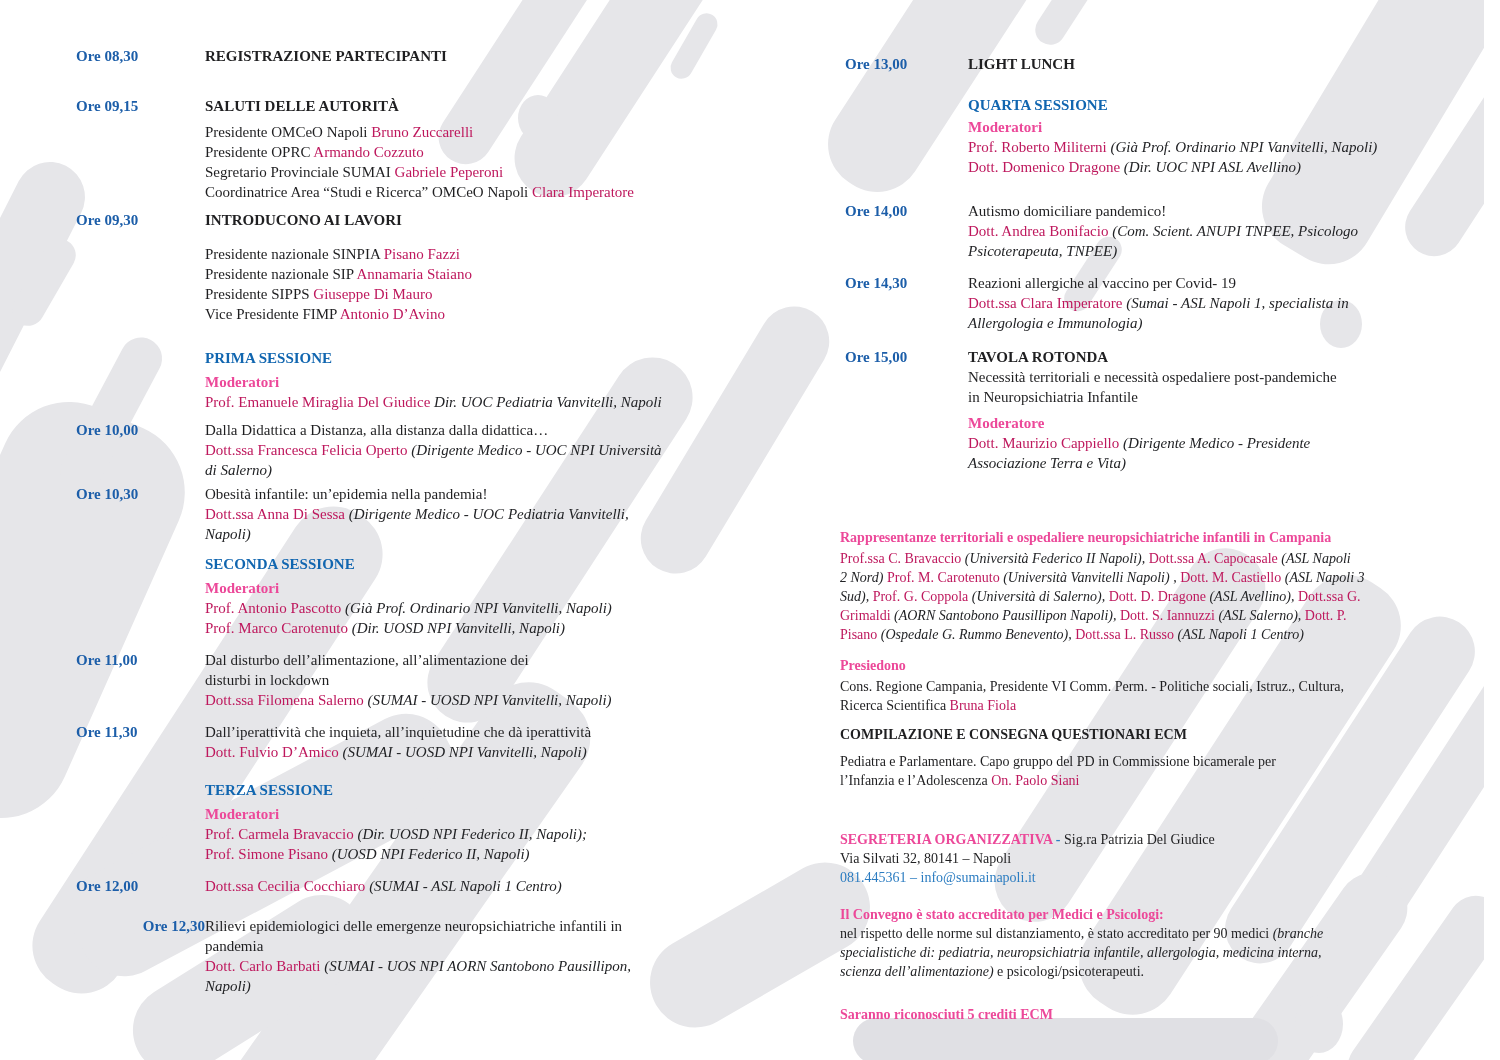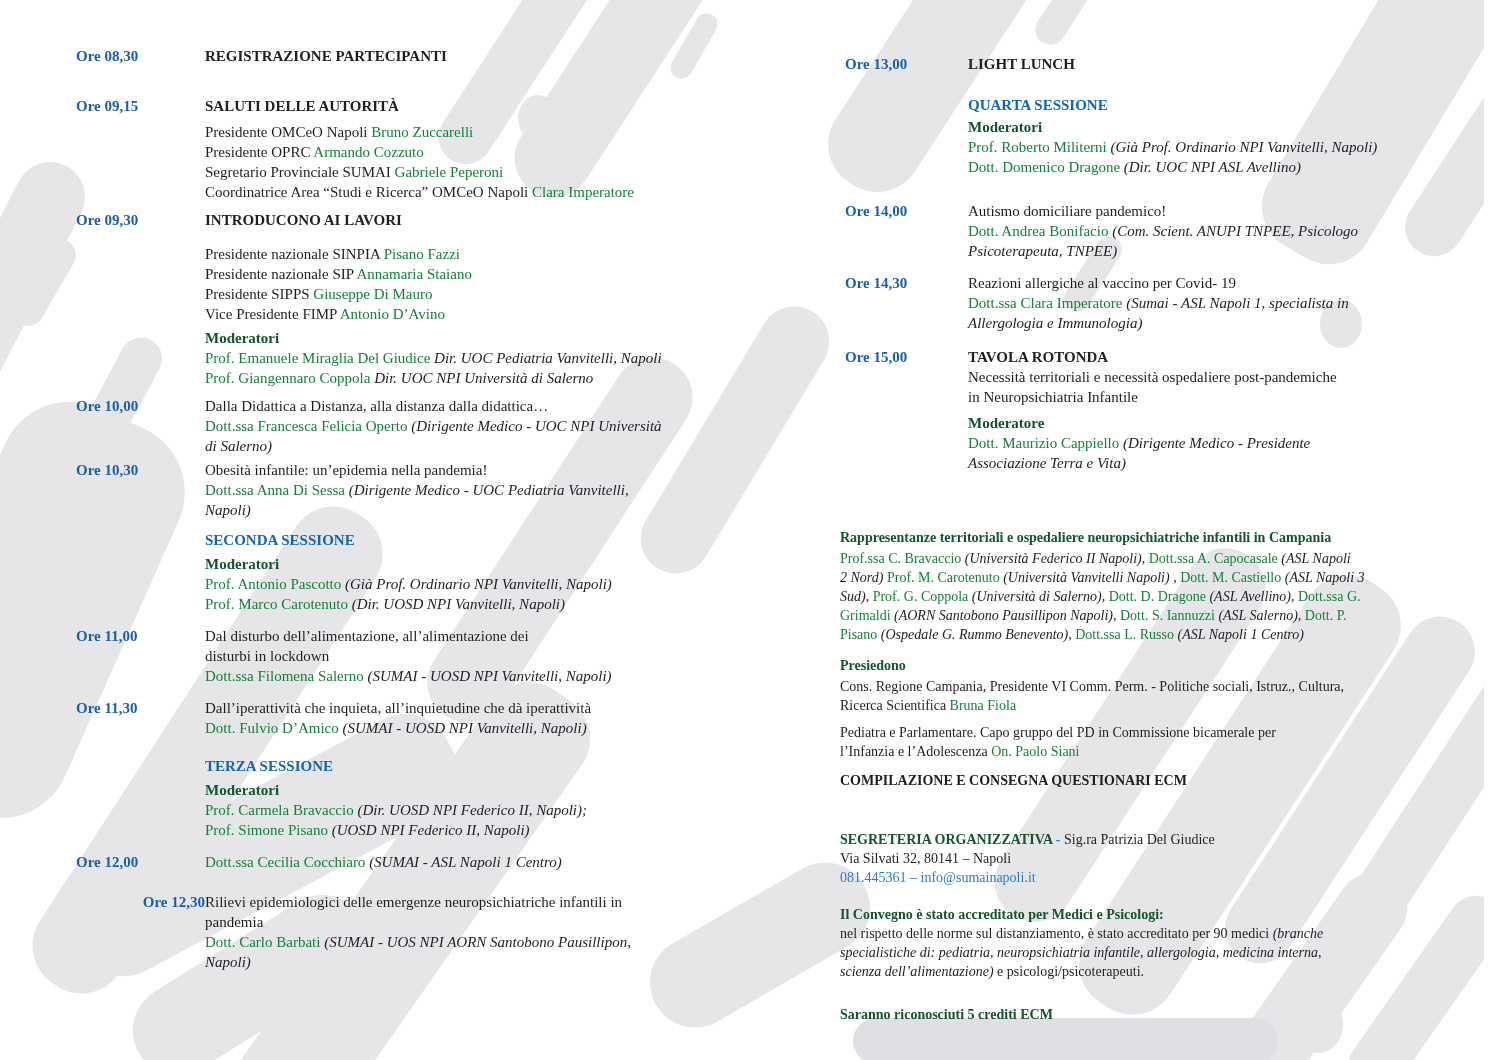--- a/index.html
+++ b/index.html
@@ -13,23 +13,23 @@
   
   .column{position:absolute;z-index:1;}
   .row{display:flex;align-items:flex-start;}
   .time{flex:none;font-weight:700;color:#1c5ea9;font-size:15px;line-height:20px;}
   .content{flex:1;min-width:0;}
   .line{white-space:nowrap;}
   .program .line{line-height:20px;font-size:15px;}
   .info .line{line-height:19px;font-size:14px;}
   .seg-h{font-weight:700;color:#1f1f21;}
   .seg-sess{font-weight:700;color:#1166b0;}
-  .seg-b{font-weight:700;color:#14532d;}
+  .seg-b{font-weight:700;color:#ec4899;}
   .seg-p{color:#1f1f21;}
-  .seg-n{color:#15803d;}
+  .seg-n{color:#be185d;}
   .seg-i{font-style:italic;color:#222326;}
   .seg-nb{font-weight:700;color:#2b7cc1;}
   .seg-link{color:#2b7cc1;}
 </style>
 </head>
 <body>
 
 <div id="page">
 
   <div id="wm">
@@ -84,26 +84,31 @@
       <div class="row" style="margin-top: 8px;">
         <div class="time" style="width: 129px;">Ore 09,30</div>
         <div class="content">
           <div class="line" style="margin-top: 0px;"><span class="seg-h">INTRODUCONO AI LAVORI</span></div>
           <div class="line" style="margin-top: 14px;"><span class="seg-p">Presidente nazionale SINPIA </span><span class="seg-n">Pisano Fazzi</span></div>
           <div class="line" style="margin-top: 0px;"><span class="seg-p">Presidente nazionale SIP </span><span class="seg-n">Annamaria Staiano</span></div>
           <div class="line" style="margin-top: 0px;"><span class="seg-p">Presidente SIPPS </span><span class="seg-n">Giuseppe Di Mauro</span></div>
           <div class="line" style="margin-top: 0px;"><span class="seg-p">Vice Presidente FIMP </span><span class="seg-n">Antonio D’Avino</span></div>
         </div>
       </div>
+      <div class="row" style="margin-top: 24px;">
+        <div class="time" style="width: 129px;"></div>
+        <div class="content">
+          <div class="line" style="margin-top: 0px;"><span class="seg-sess">PRIMA SESSIONE</span></div>
+        </div>
+      </div>
       <div class="row" style="margin-top: 4px;">
         <div class="time" style="width: 129px;"></div>
         <div class="content">
           <div class="line" style="margin-top: 0px;"><span class="seg-b">Moderatori</span></div>
           <div class="line" style="margin-top: 0px;"><span class="seg-n">Prof. Emanuele Miraglia Del Giudice </span><span class="seg-i">Dir. UOC Pediatria Vanvitelli, Napoli</span></div>
-          <div class="line" style="margin-top: 0px;"><span class="seg-n">Prof. Giangennaro Coppola </span><span class="seg-i">Dir. UOC NPI Università di Salerno</span></div>
         </div>
       </div>
       <div class="row" style="margin-top: 8px;">
         <div class="time" style="width: 129px;">Ore 10,00</div>
         <div class="content">
           <div class="line" style="margin-top: 0px;"><span class="seg-p">Dalla Didattica a Distanza, alla distanza dalla didattica…</span></div>
           <div class="line" style="margin-top: 0px;"><span class="seg-n">Dott.ssa Francesca Felicia Operto </span><span class="seg-i">(Dirigente Medico - UOC NPI Università</span></div>
           <div class="line" style="margin-top: 0px;"><span class="seg-i">di Salerno)</span></div>
         </div>
       </div>
@@ -234,29 +239,29 @@
           <div class="line" style="margin-top: 0px;"><span class="seg-n">Pisano </span><span class="seg-i">(Ospedale G. Rummo Benevento), </span><span class="seg-n">Dott.ssa L. Russo </span><span class="seg-i">(ASL Napoli 1 Centro)</span></div>
         </div>
       </div>
       <div class="row" style="margin-top: 12px;">
         <div class="content">
           <div class="line" style="margin-top: 0px;"><span class="seg-b">Presiedono</span></div>
           <div class="line" style="margin-top: 2px;"><span class="seg-p">Cons. Regione Campania, Presidente VI Comm. Perm. - Politiche sociali, Istruz., Cultura,</span></div>
           <div class="line" style="margin-top: 0px;"><span class="seg-p">Ricerca Scientifica  </span><span class="seg-n">Bruna Fiola</span></div>
         </div>
       </div>
+      <div class="row" style="margin-top: 10px;">
+        <div class="content">
+          <div class="line" style="margin-top: 0px;"><span class="seg-h">COMPILAZIONE E CONSEGNA QUESTIONARI ECM</span></div>
+        </div>
+      </div>
       <div class="row" style="margin-top: 8px;">
         <div class="content">
           <div class="line" style="margin-top: 0px;"><span class="seg-p">Pediatra e Parlamentare. Capo gruppo del PD in Commissione bicamerale per</span></div>
           <div class="line" style="margin-top: 0px;"><span class="seg-p">l’Infanzia e l’Adolescenza </span><span class="seg-n">On. Paolo Siani</span></div>
-        </div>
-      </div>
-      <div class="row" style="margin-top: 10px;">
-        <div class="content">
-          <div class="line" style="margin-top: 0px;"><span class="seg-h">COMPILAZIONE E CONSEGNA QUESTIONARI ECM</span></div>
         </div>
       </div>
       <div class="row" style="margin-top: 40px;">
         <div class="content">
           <div class="line" style="margin-top: 0px;"><span class="seg-b">SEGRETERIA ORGANIZZATIVA </span><span class="seg-nb">- </span><span class="seg-p">Sig.ra Patrizia Del Giudice</span></div>
           <div class="line" style="margin-top: 0px;"><span class="seg-p">Via Silvati 32, 80141 – Napoli</span></div>
           <div class="line" style="margin-top: 0px;"><span class="seg-link">081.445361 – info@sumainapoli.it</span></div>
         </div>
       </div>
       <div class="row" style="margin-top: 18px;">

